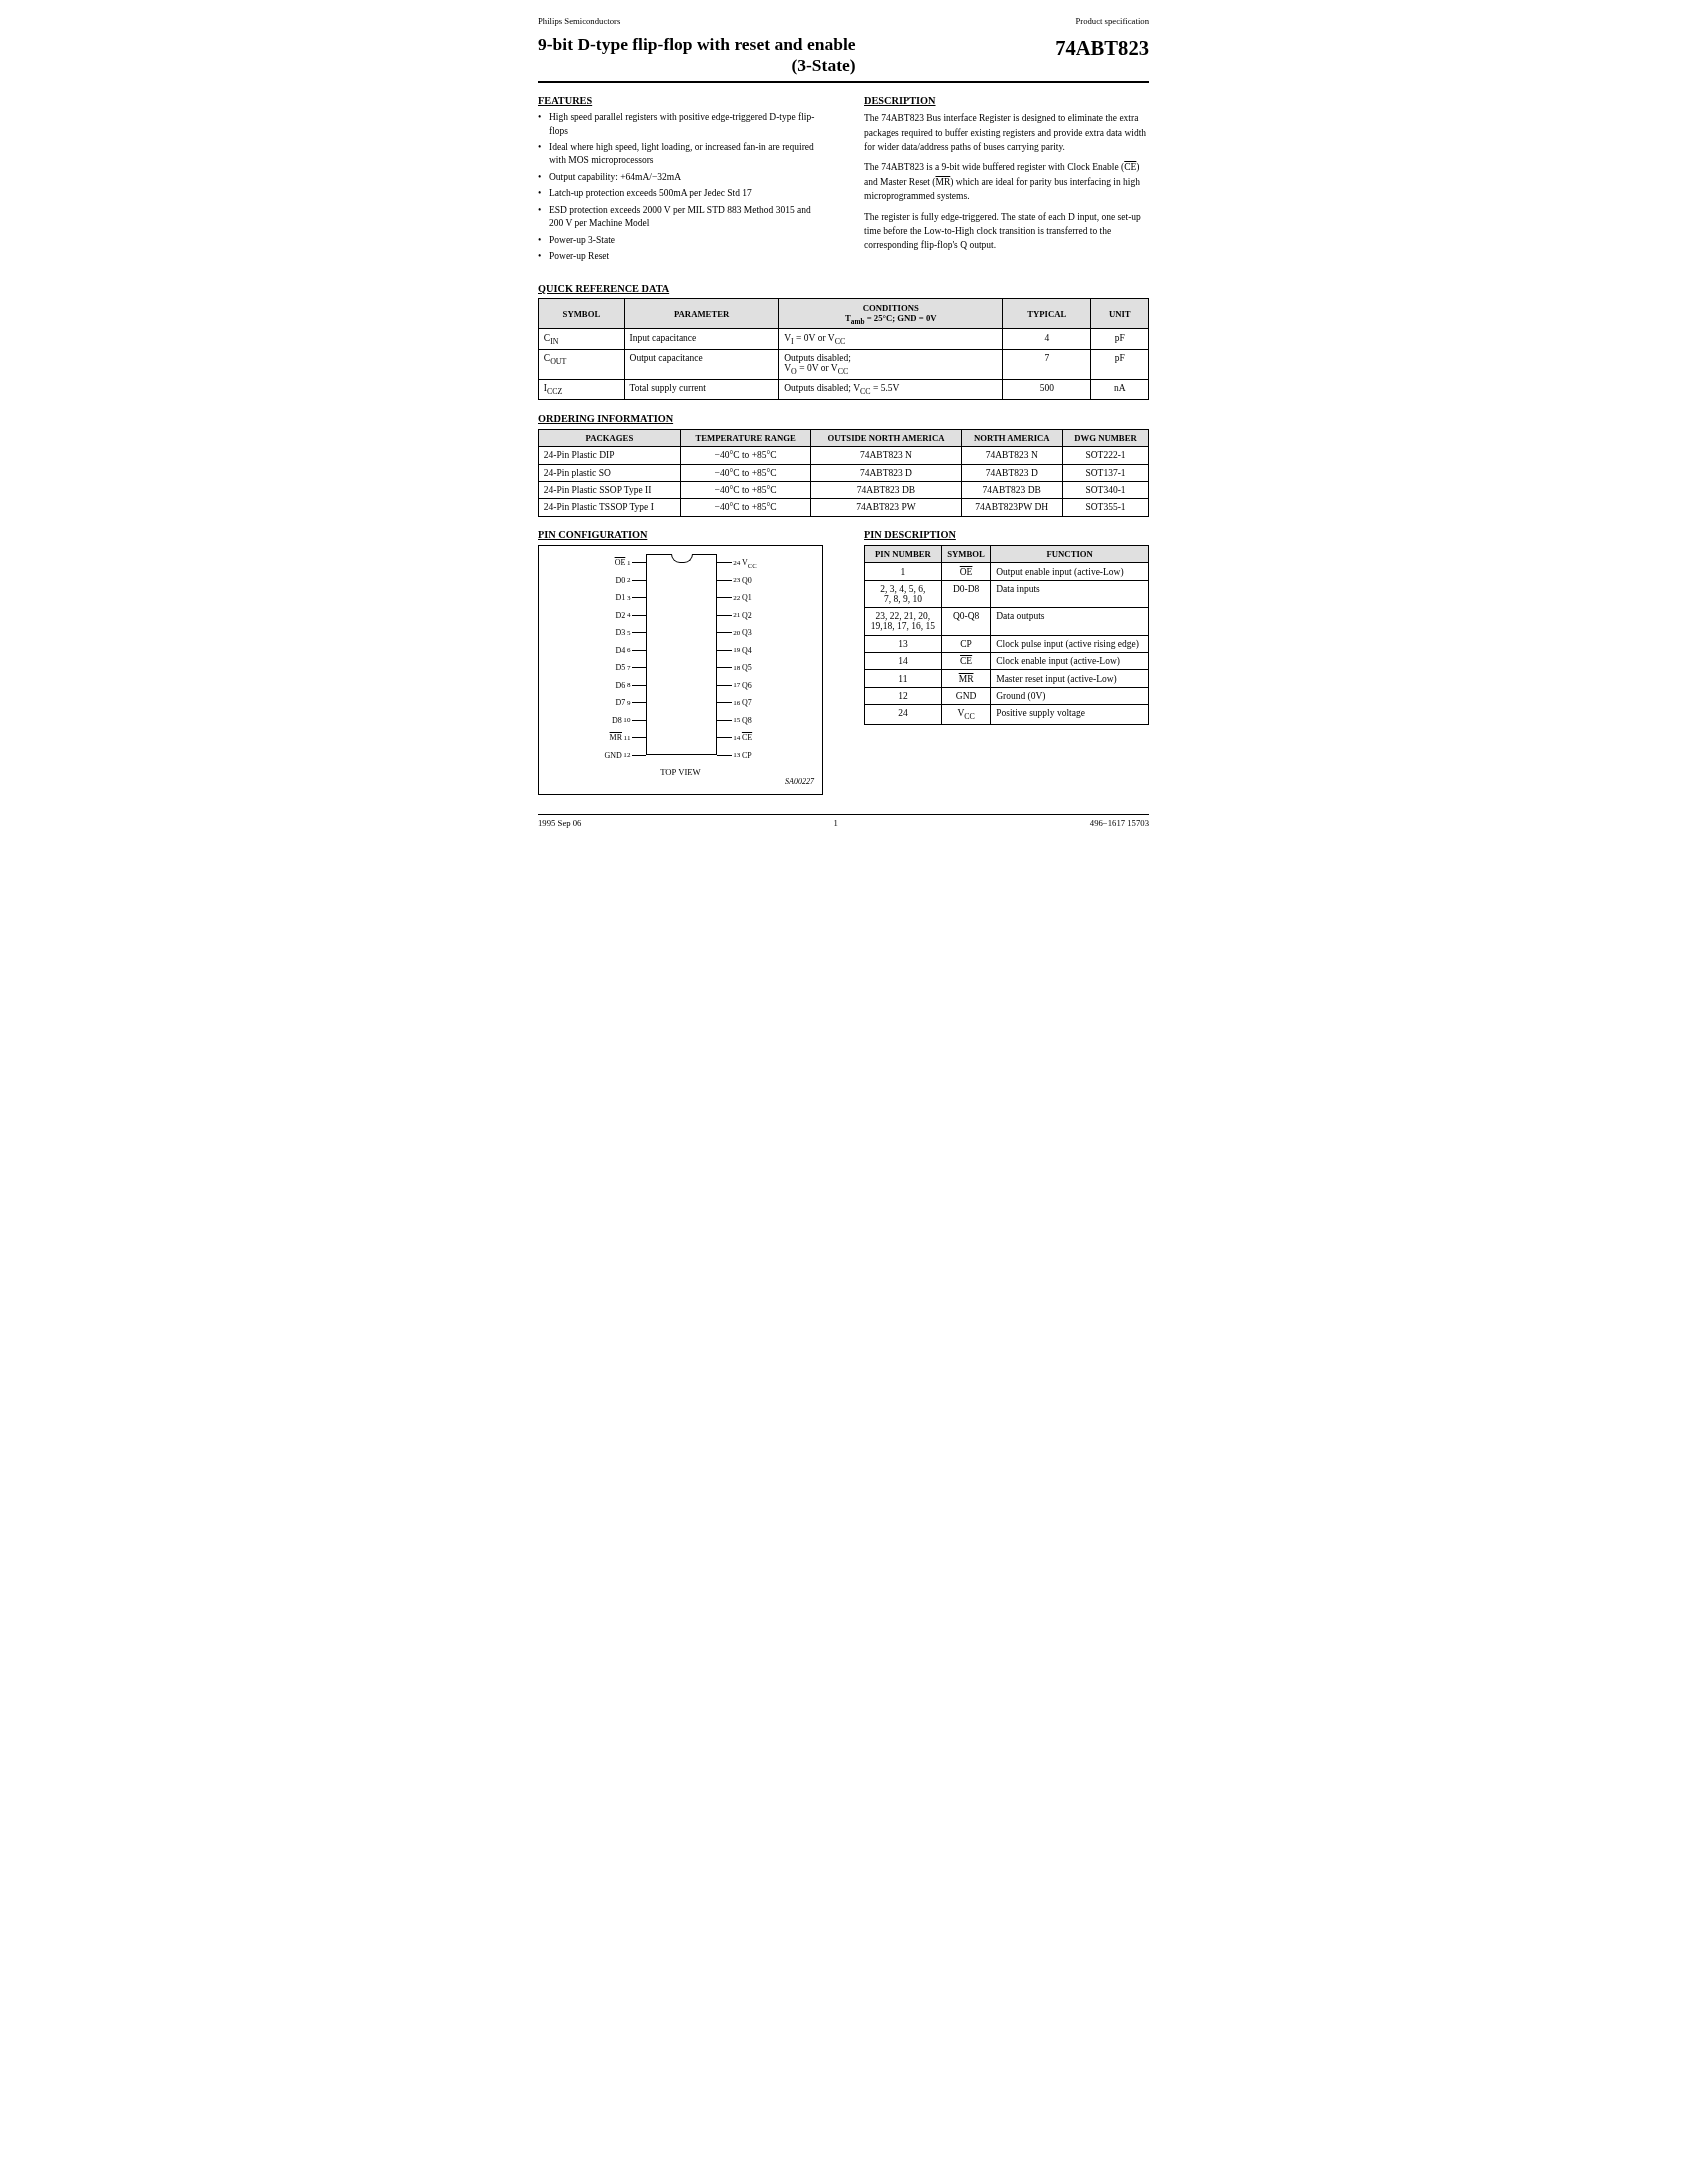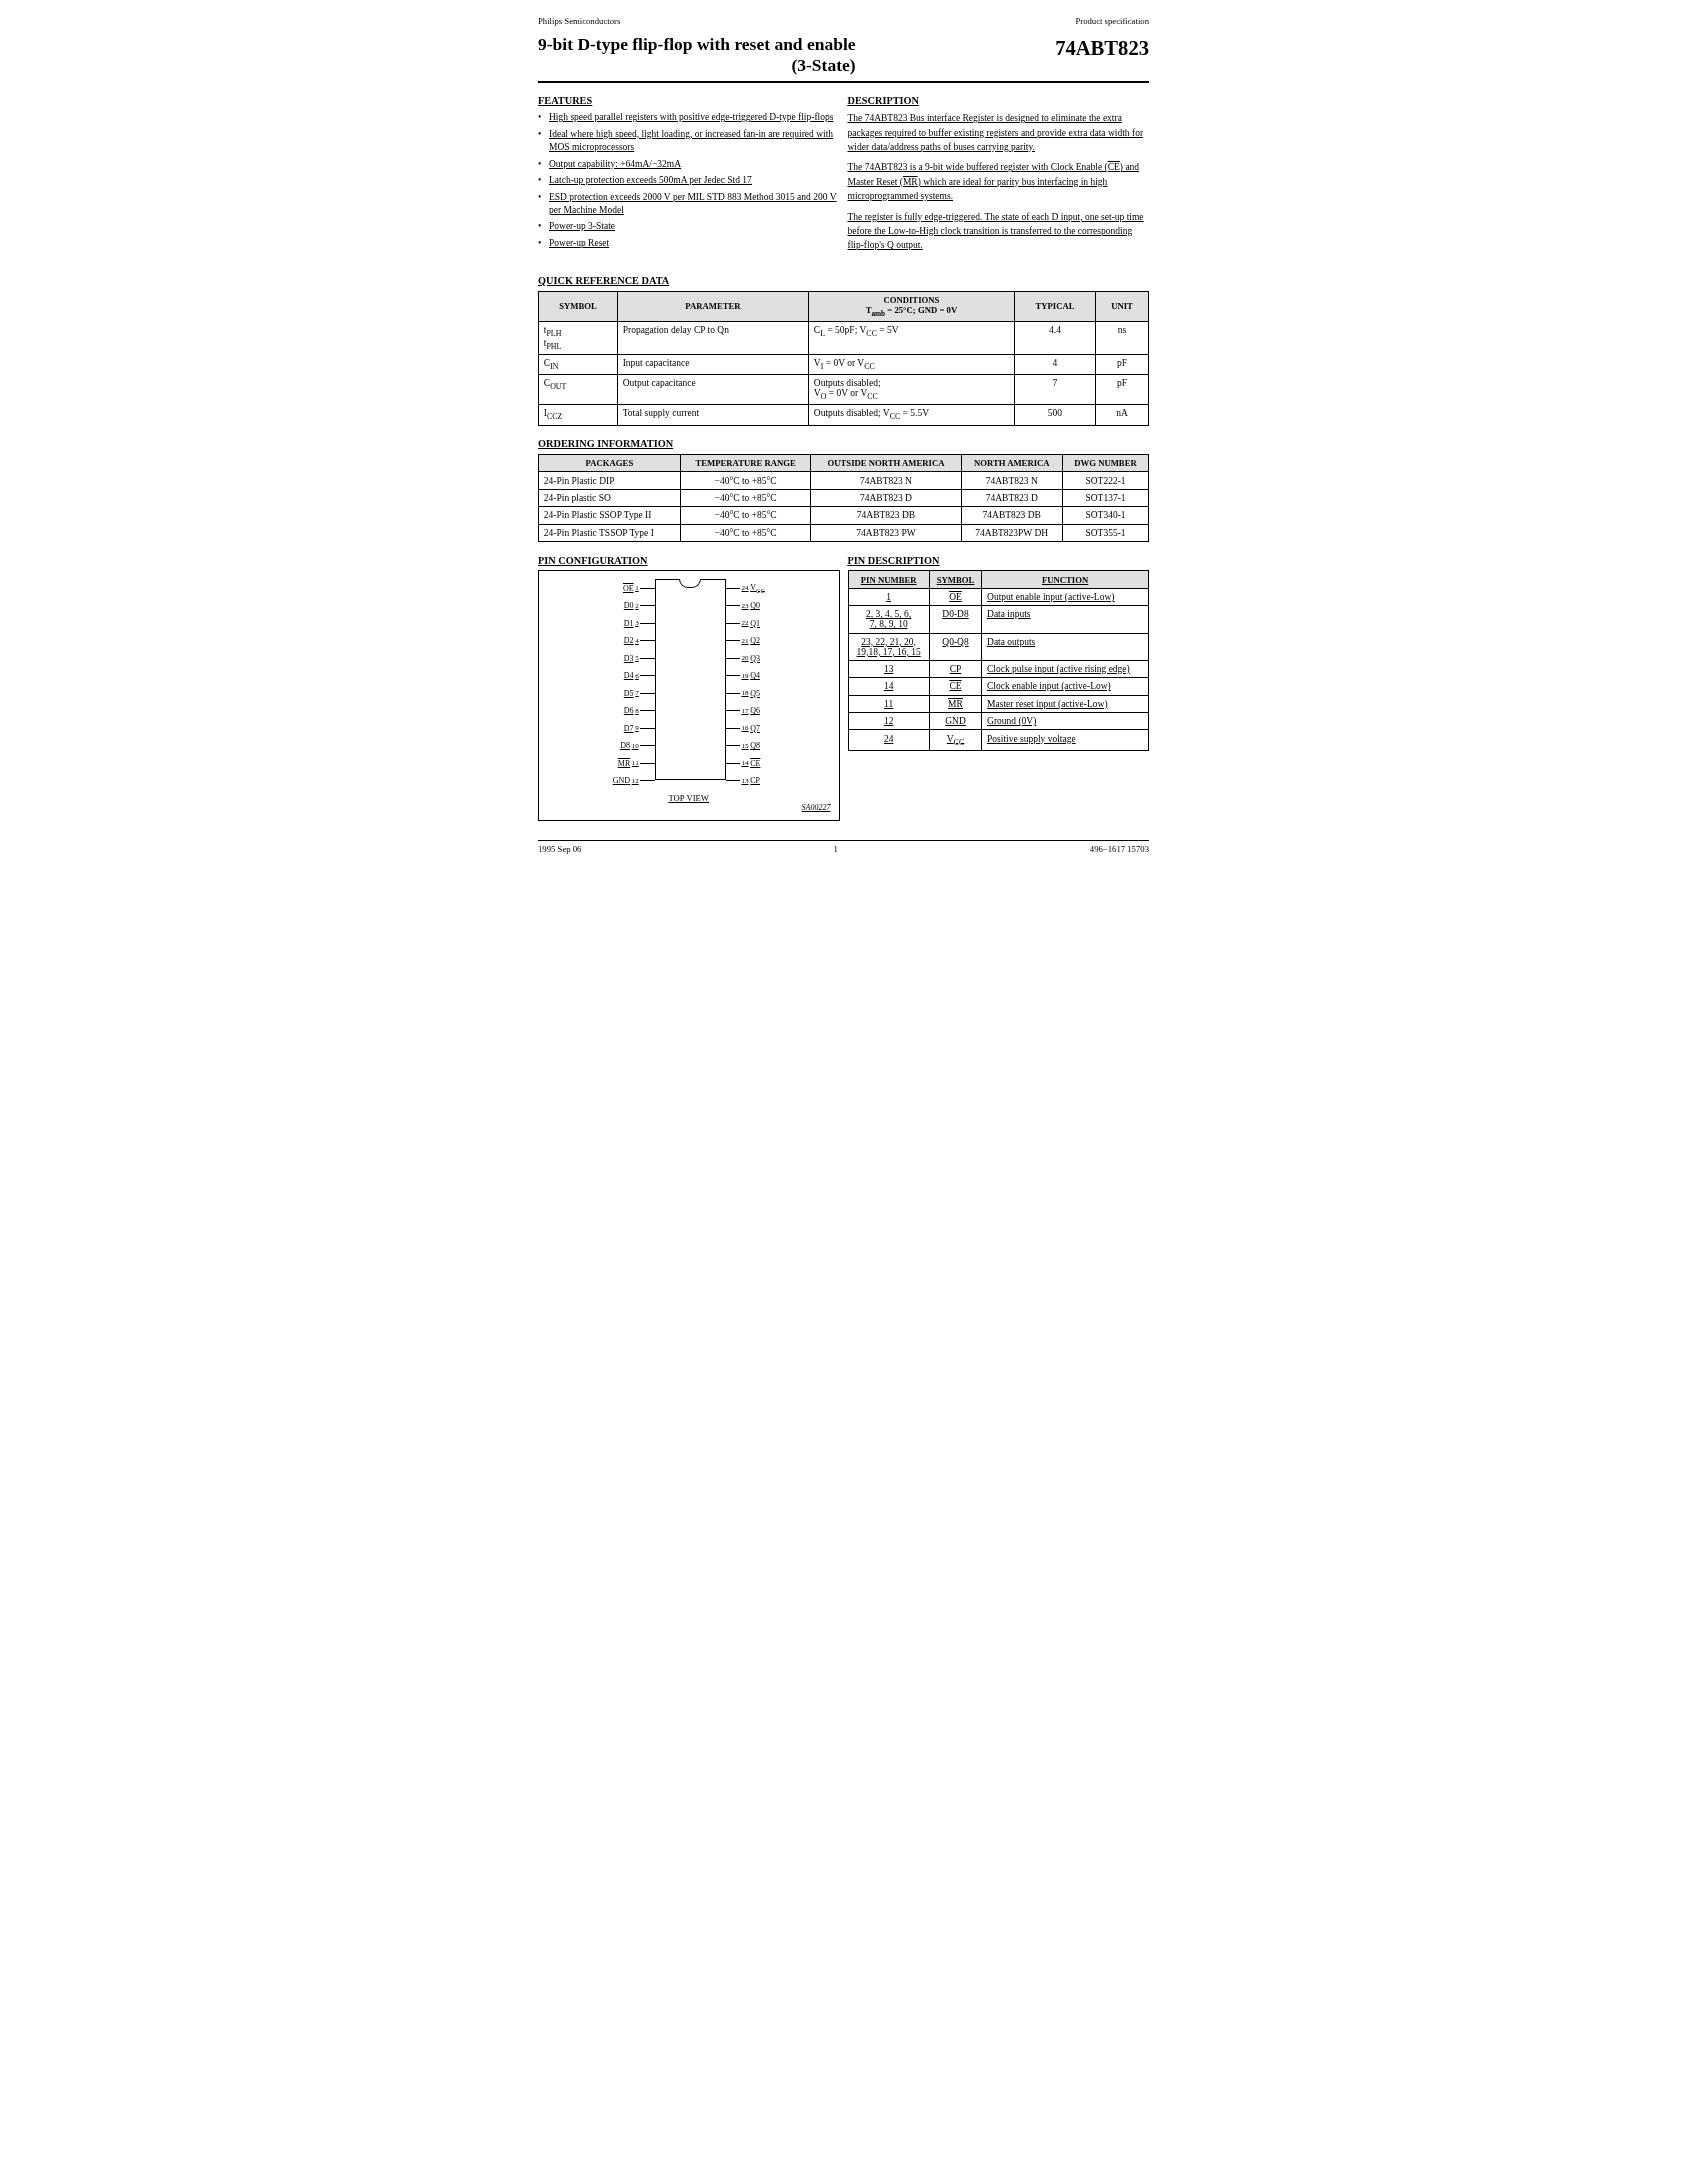--- a/index.html
+++ b/index.html
@@ -34,23 +34,22 @@
     }
     .part-number {
       font-size: 20.6px;
       font-weight: bold;
       white-space: nowrap;
       margin-left: 16px;
       padding-top: 3.2px;
     }
     .two-col {
       display: flex;
-      gap: 8px;
+      gap: 41px;
       margin-bottom: 16px;
-      text-decoration: underline;
     }
     .col-left, .col-right {
       flex: 1;
     }
     .section-title {
       font-size: 10.3px;
       font-weight: bold;
       text-decoration: underline;
       margin-bottom: 4.8px;
     }
@@ -210,27 +209,20 @@
       <tr>
         <th>SYMBOL</th>
         <th>PARAMETER</th>
         <th>CONDITIONS<br>T<sub>amb</sub> = 25°C; GND = 0V</th>
         <th>TYPICAL</th>
         <th>UNIT</th>
       </tr>
     </thead>
     <tbody>
       <tr>
-        <td class="left-align">t<sub>PLH</sub><br>t<sub>PHL</sub></td>
-        <td class="left-align">Propagation delay CP to Qn</td>
-        <td class="left-align">C<sub>L</sub> = 50pF; V<sub>CC</sub> = 5V</td>
-        <td>4.4</td>
-        <td>ns</td>
-      </tr>
-      <tr>
         <td class="left-align">C<sub>IN</sub></td>
         <td class="left-align">Input capacitance</td>
         <td class="left-align">V<sub>I</sub> = 0V or V<sub>CC</sub></td>
         <td>4</td>
         <td>pF</td>
       </tr>
       <tr>
         <td class="left-align">C<sub>OUT</sub></td>
         <td class="left-align">Output capacitance</td>
         <td class="left-align">Outputs disabled;<br>V<sub>O</sub> = 0V or V<sub>CC</sub></td>

